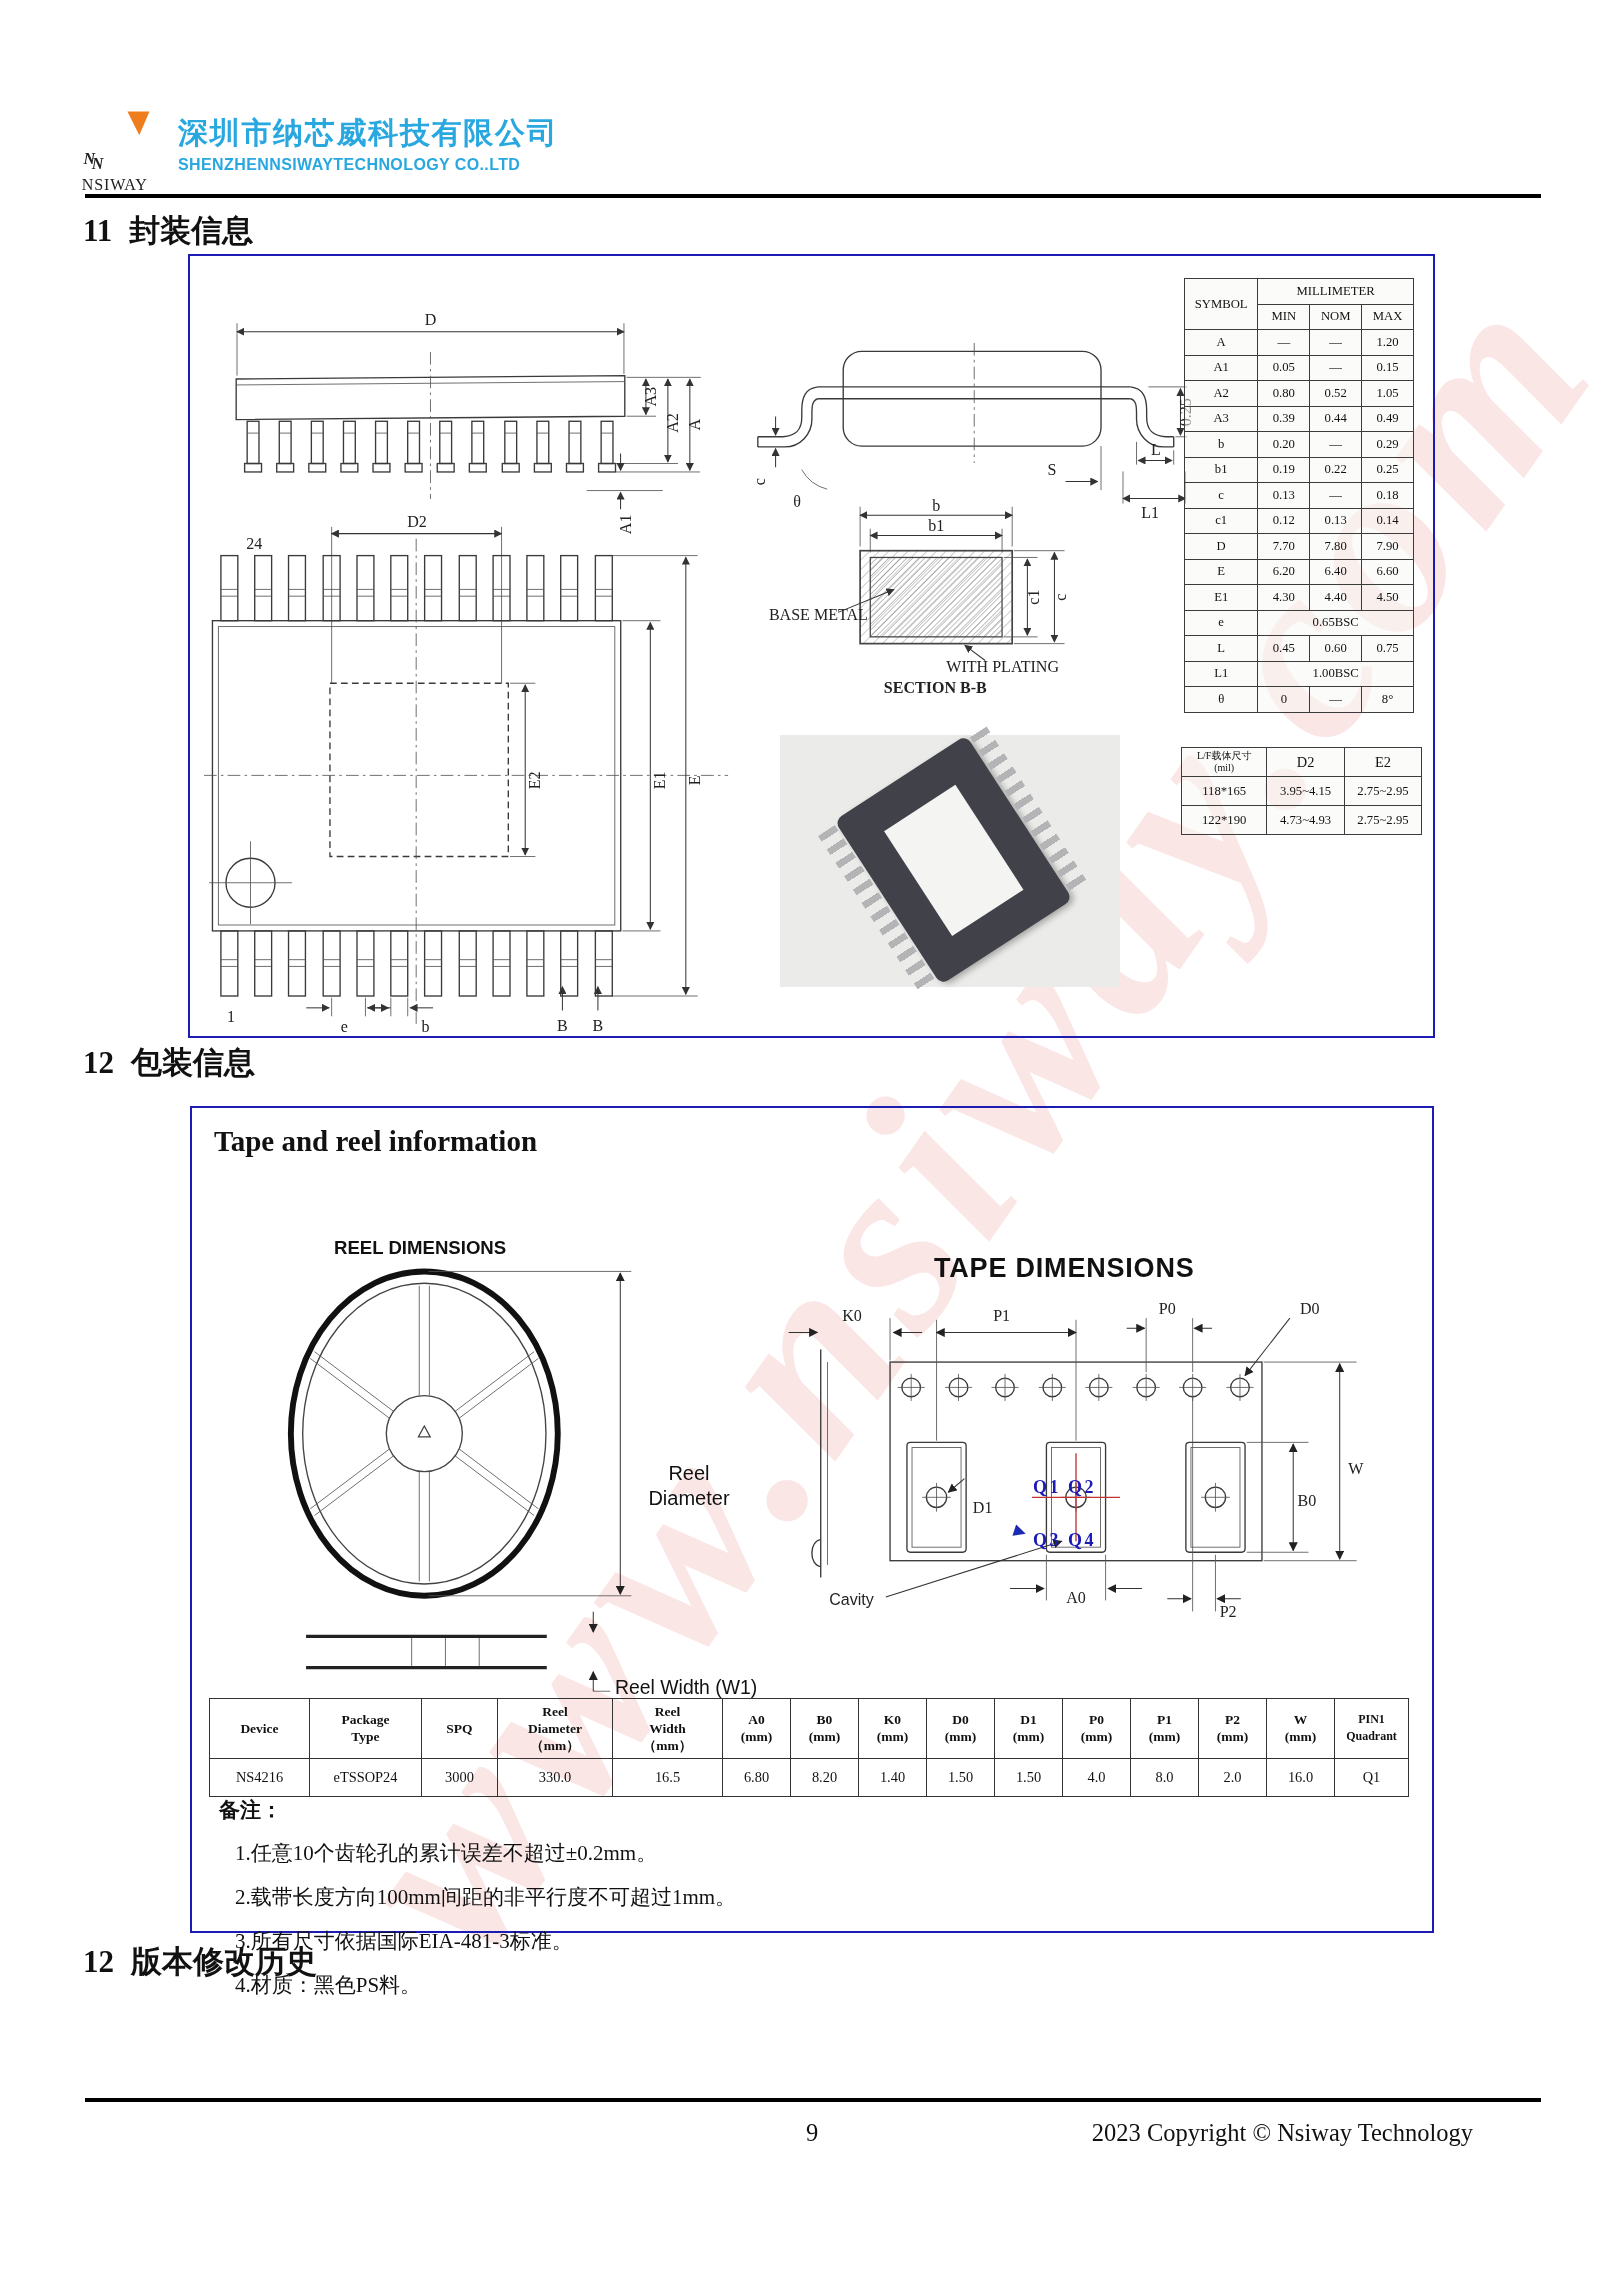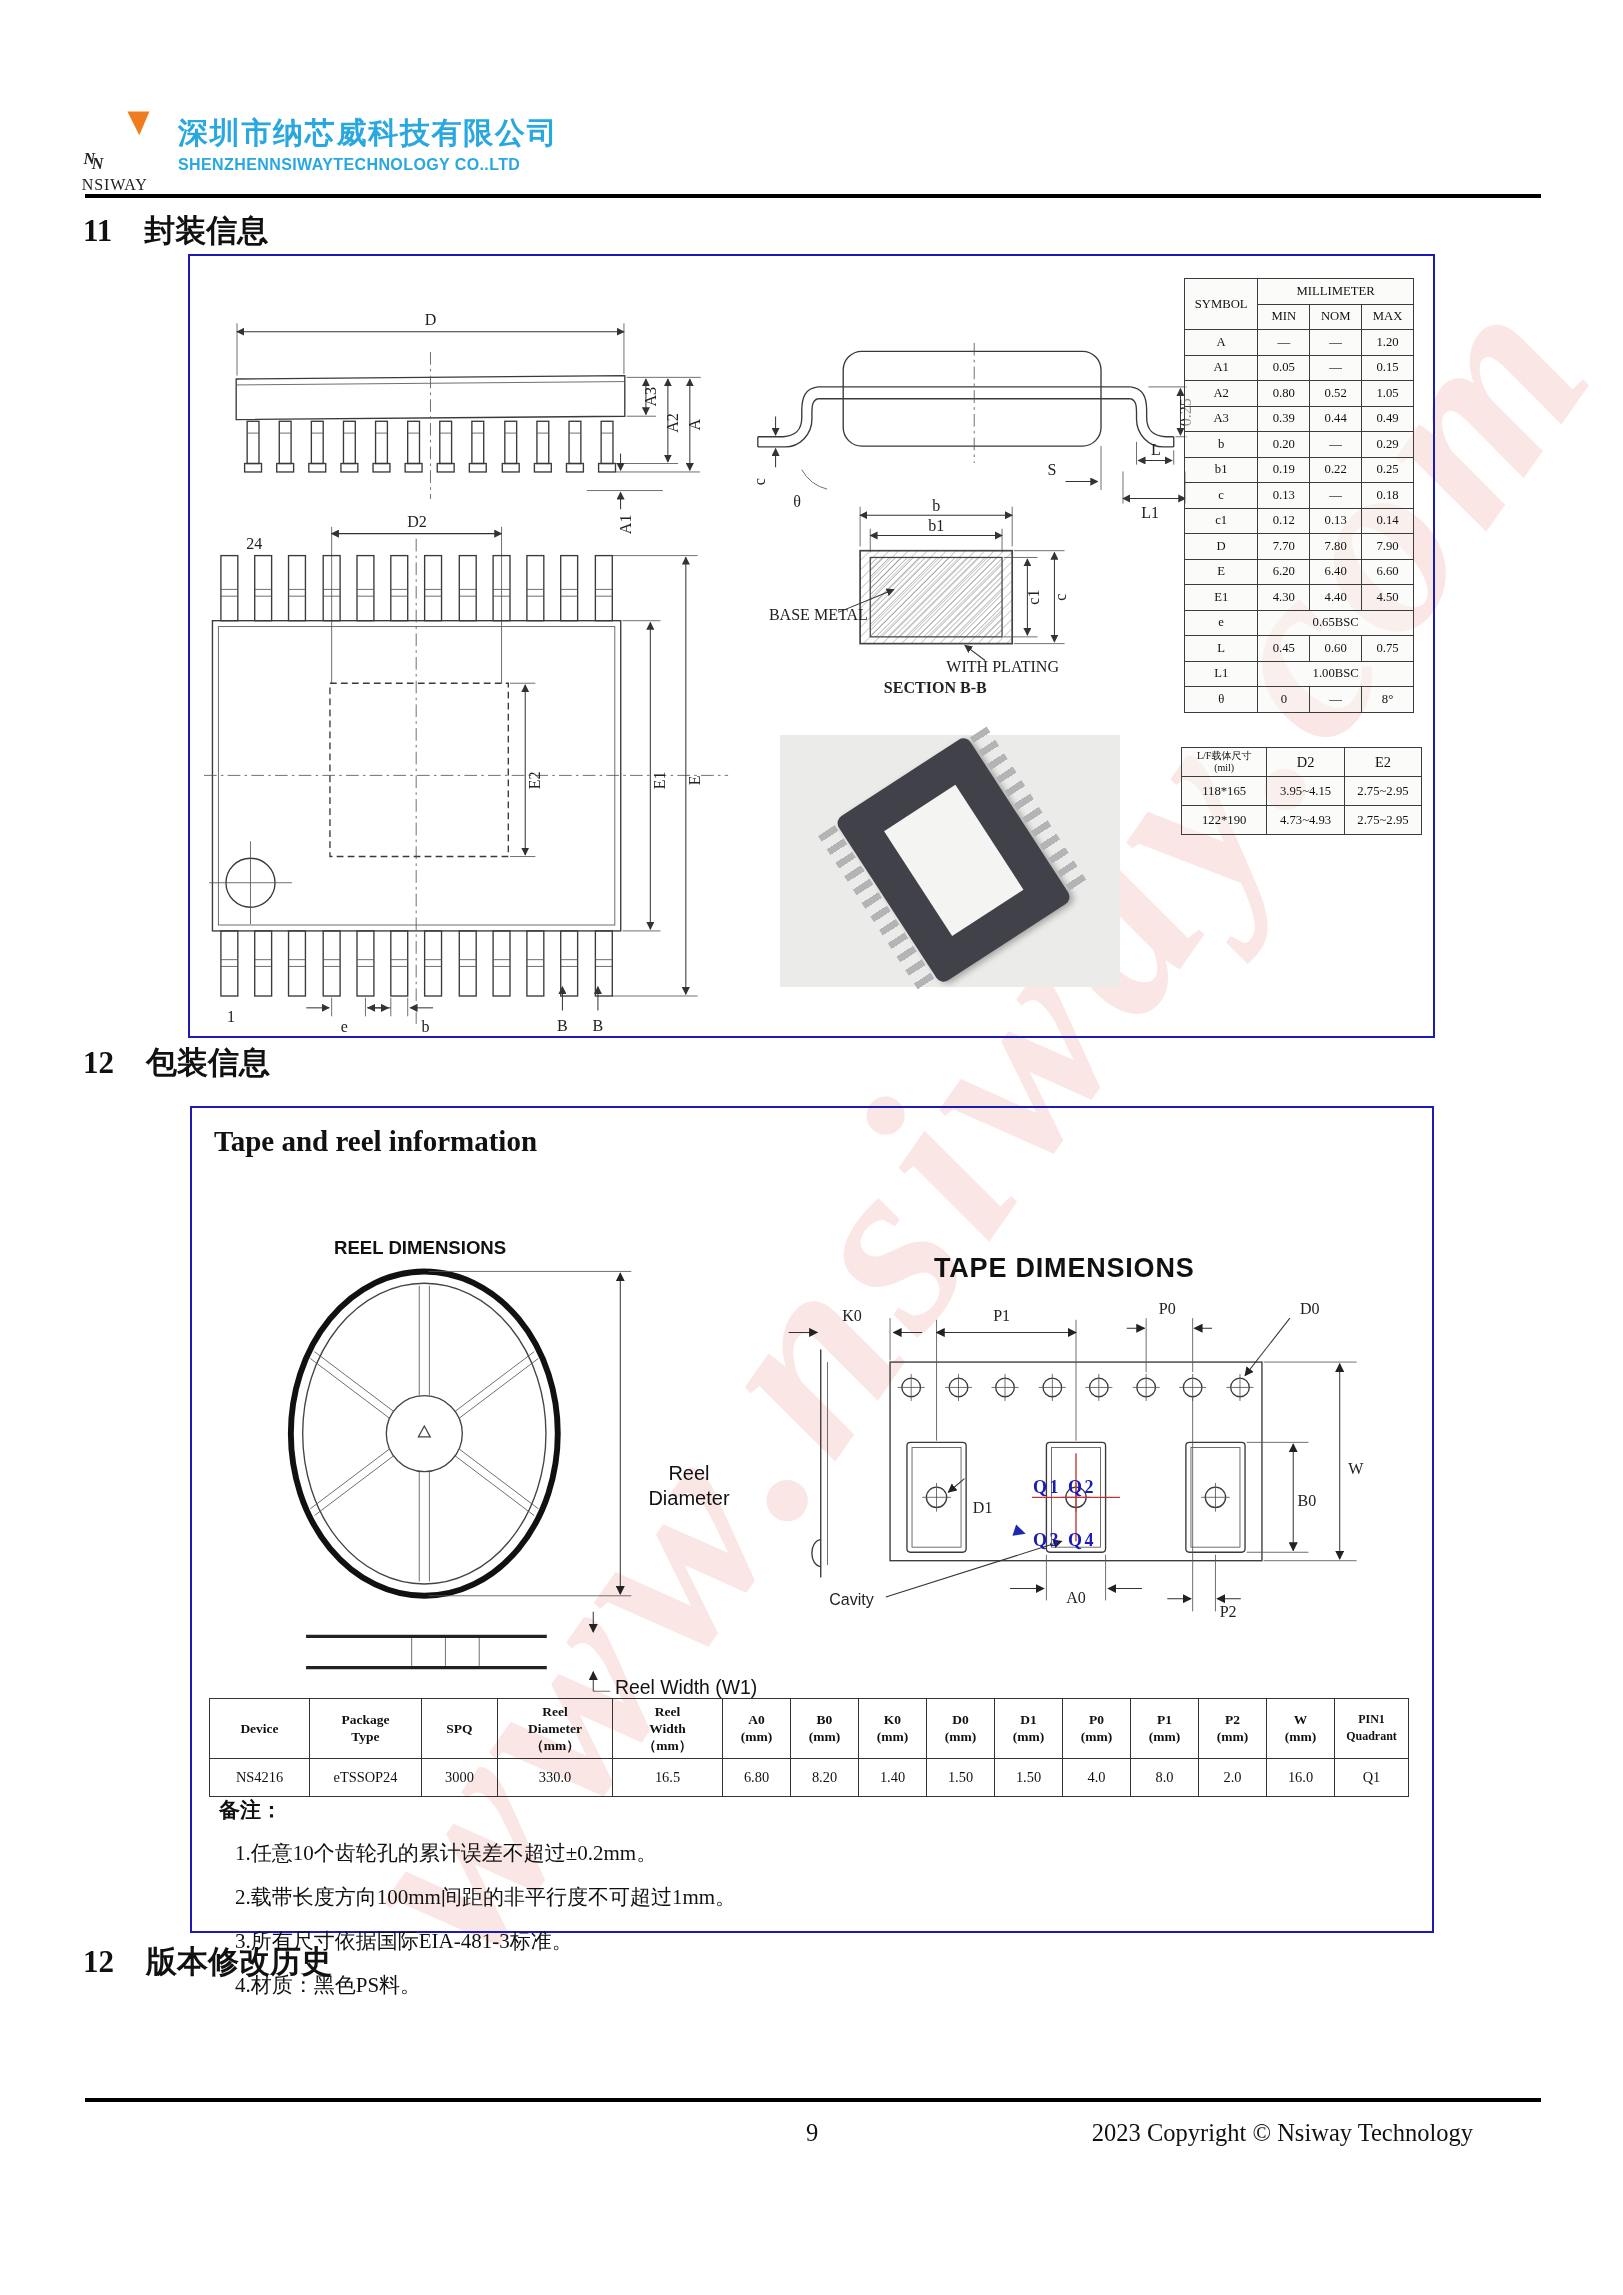--- a/index.html
+++ b/index.html
@@ -12,21 +12,21 @@
       pointer-events:none;}
   
   .logo-ic{left:80px;top:108px;width:83px;height:85px;}
   .co-cn{left:178px;top:113px;font-family:"Liberation Sans",sans-serif;font-weight:bold;
          font-size:30px;color:#29a8e0;letter-spacing:1.7px;}
   .co-en{left:178px;top:156px;font-family:"Liberation Sans",sans-serif;font-weight:bold;
          font-size:16px;color:#29a8e0;letter-spacing:0.4px;}
   .docref{left:930px;top:132px;width:592px;text-align:right;font-weight:bold;font-size:26px;}
   .hr{position:absolute;background:#000;height:4.2px;}
   .h1{position:absolute;font-weight:bold;font-size:31px;white-space:nowrap;}
-  .h1 b{margin-right:32px;}
+  .h1 b{margin-right:17px;}
   .figbox{position:absolute;border:2.5px solid #1c1cb4;}
   
   svg{position:absolute;overflow:visible;}
   svg text{font-family:"Liberation Serif",serif;fill:#222;font-size:19px;}
   .sans{font-family:"Liberation Sans",sans-serif !important;}
   .ln{stroke:#3a3a3a;stroke-width:1.6;fill:none;}
   .thin{stroke:#555;stroke-width:1;fill:none;}
   .dim{stroke:#333;stroke-width:1.2;fill:none;}
   .dsh{stroke-dasharray:8 5;}
   .cl{stroke:#555;stroke-width:1;stroke-dasharray:15 5 3 5;fill:none;}

